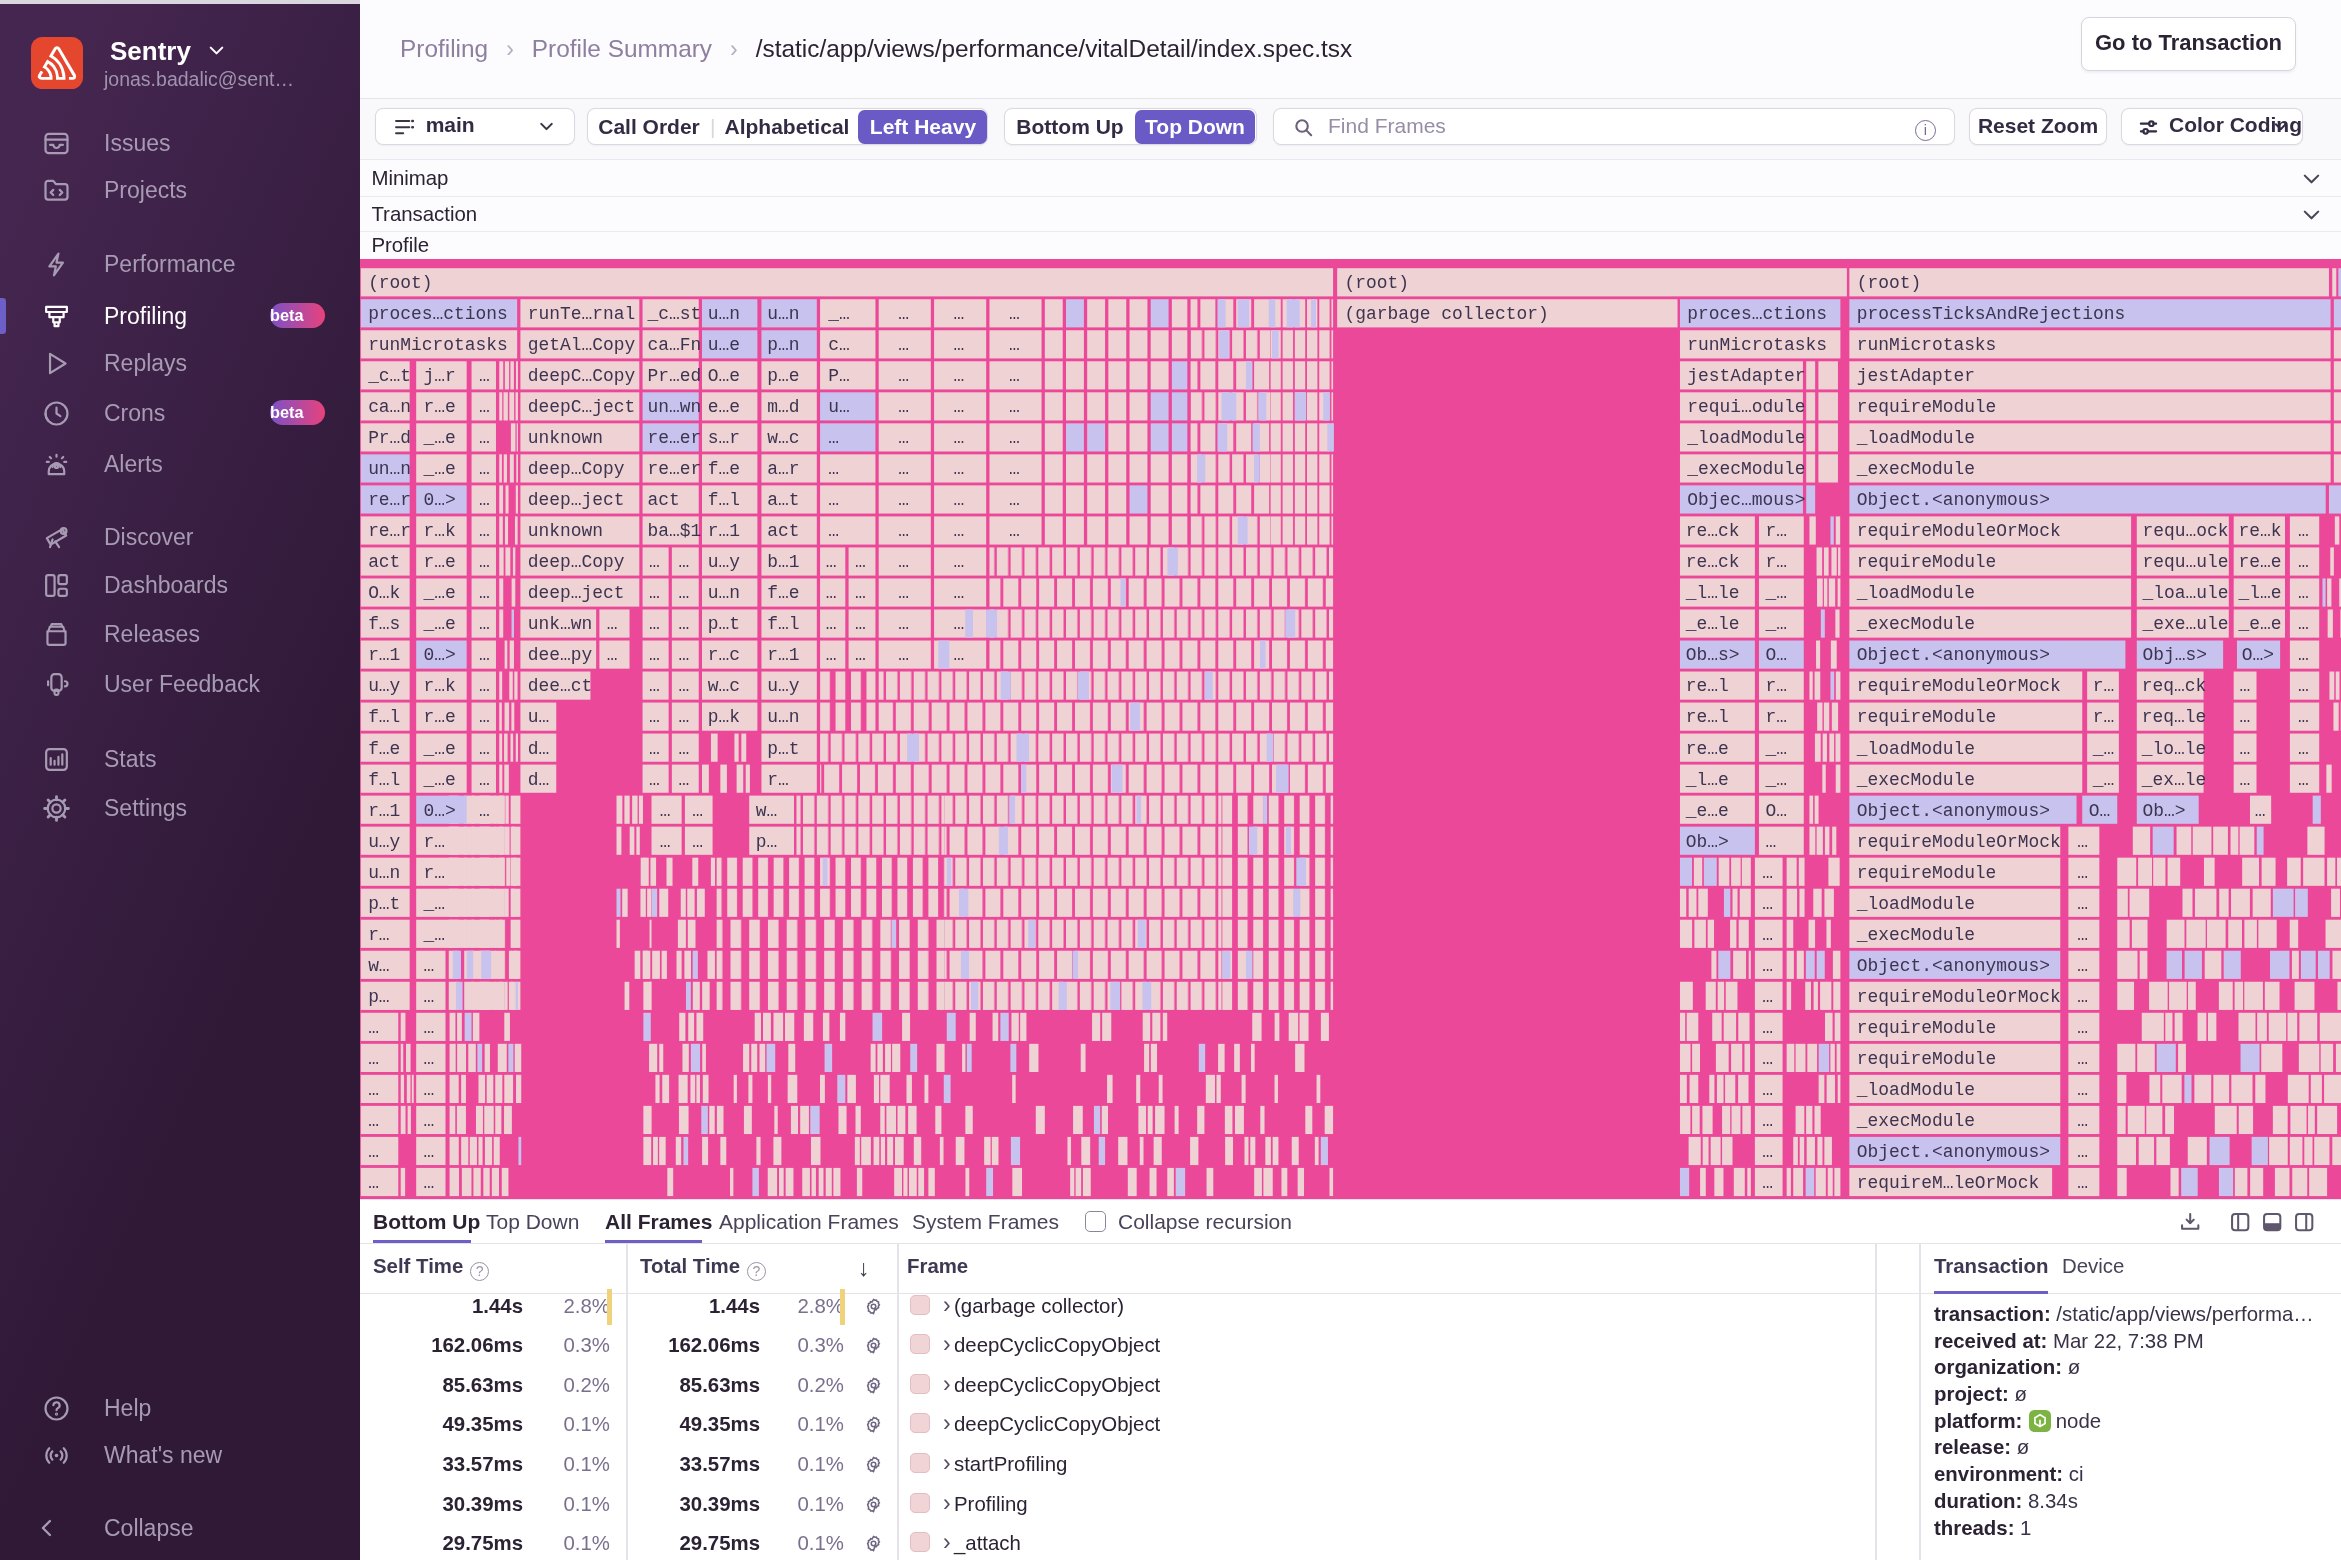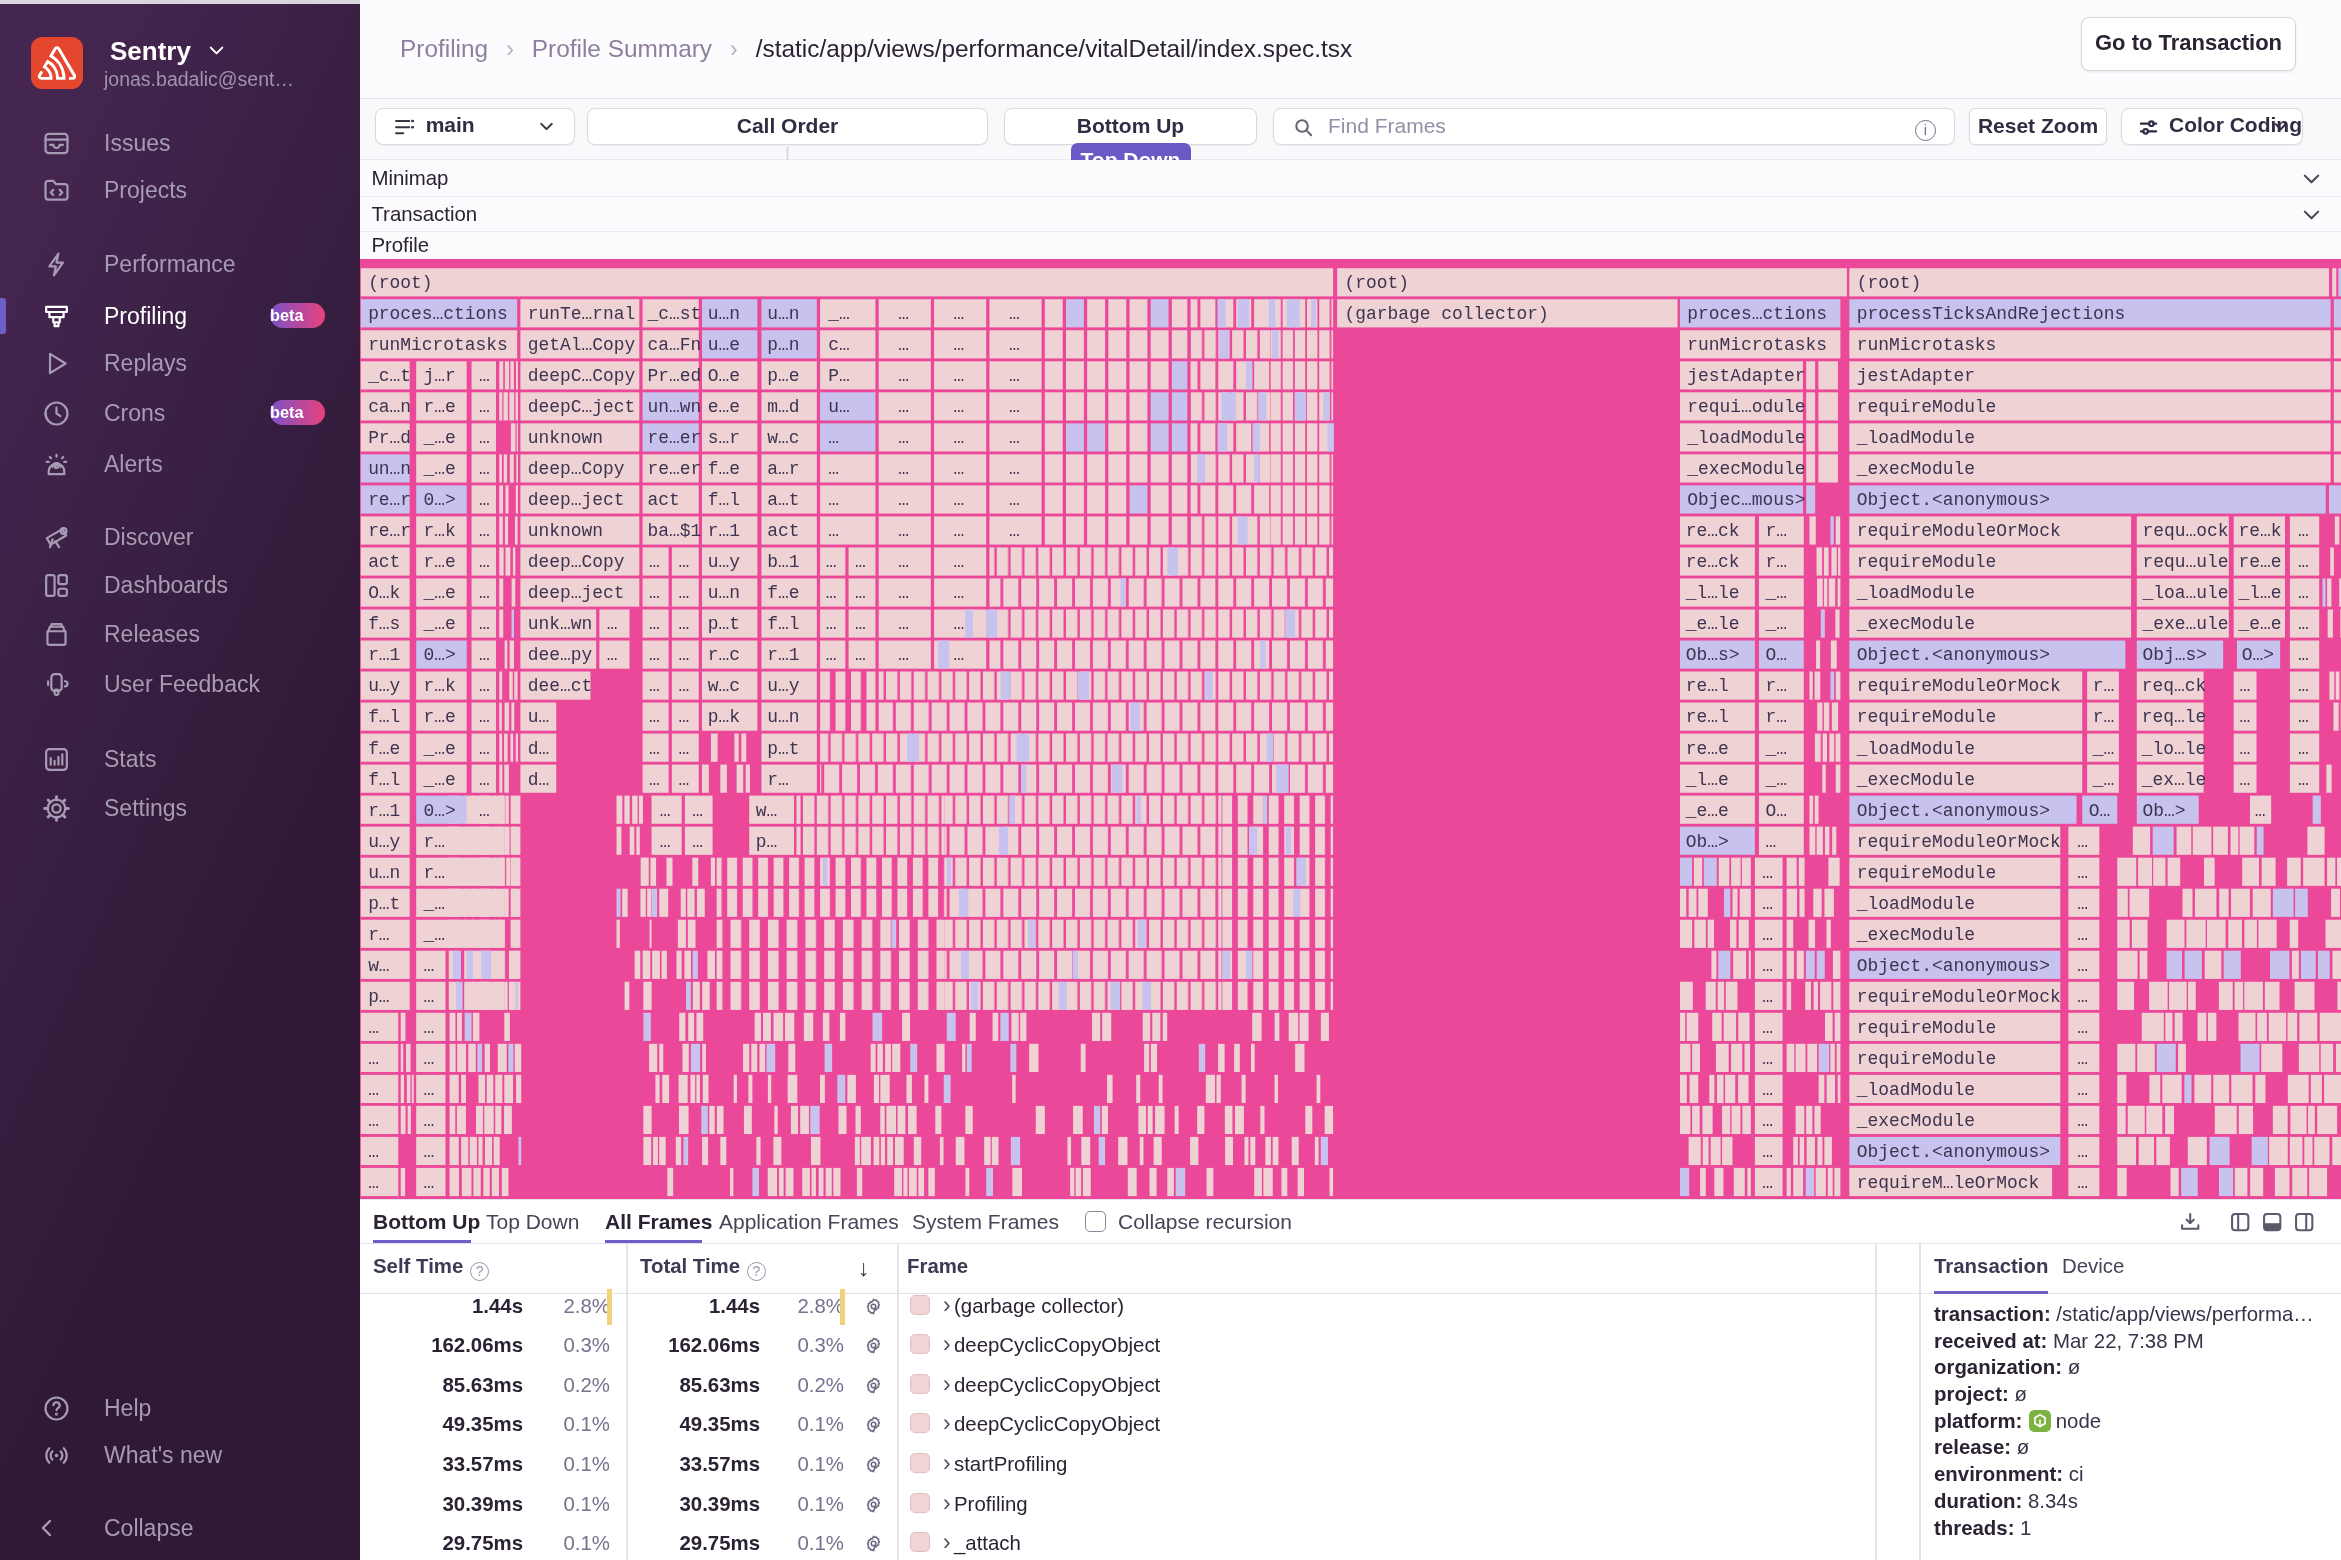--- a/index.html
+++ b/index.html
@@ -19,21 +19,21 @@
 #main { position:absolute; left:360px; top:0; width:1982px; height:1560px; }
 #crumbbar { position:absolute; left:0; top:0; width:1982px; height:99px; background:#fcfbfd; border-bottom:1.6px solid #e7e3ea; }
 .crumb { color:#8e7e9f; font-size:24.4px; }
 .crumbsep { color:#b5aec0; font-size:23px; padding:0 18px; }
 #gototx { position:absolute; right:46px; top:17px; height:54px; line-height:50px; width:215px; text-align:center;
   background:#fff; border:1.6px solid #d8d4dd; border-radius:8.1px; font-size:22px; font-weight:bold; color:#2b2233;
   box-shadow:0 1.6px 2.4px rgba(60,40,80,.06); }
 #toolbar { position:absolute; left:0; top:99px; width:1982px; height:61px; background:#f9f8fa; border-bottom:0.8px solid #eae7ee; }
 .btn { position:absolute; top:9px; height:37px; background:#fff; border:1.6px solid #dcd7e0; border-radius:8.1px;
   font-size:21px; font-weight:bold; color:#332b43; box-shadow:0 0.8px 1.6px rgba(60,40,80,.05); }
-.seg { display:flex; align-items:center;flex-direction:column; }
+.seg { display:flex; align-items:center; }
 .segseg { height:34px; line-height:34px; font-size:21px; font-weight:bold; color:#332b43; text-align:center; flex:0 0 auto; }
 .segactive { background:#6a5ac6; color:#fff; border-radius:6.5px; }
 #minimaprow, #txrow, #profrow { position:absolute; left:0; width:1982px; background:#fcfbfd; }
 .rowlab { position:absolute; left:11.4px; font-size:20.4px; color:#2b2233; }
 .chevdown { position:absolute; right:19.5px; width:23px; height:23px; }
 #flame { position:absolute; left:0; top:259px; width:1982px; height:941px; background:#ec4899; }
 #bottombar { position:absolute; left:0; top:1199px; width:1982px; height:45px; background:#fff;
   border-top:1.6px solid #e5e2e9; border-bottom:1.6px solid #e5e2e9; }
 .tab { position:absolute; top:9.8px; font-size:21px; color:#494359; }
 .tabactive { font-weight:bold; color:#2b2233; }
@@ -82,21 +82,21 @@
         <span class="segseg segactive" style="width:120px;">Top Down</span>
     </div>
     <div class="btn" style="left:913px;width:682px;font-weight:normal;">
       <svg width="23" height="23" viewBox="0 0 24 24" style="position:absolute;left:18px;top:6.5px" fill="none" stroke="#6b6178" stroke-width="2.2" stroke-linecap="round">
           <circle cx="10.5" cy="10.5" r="6"></circle>
           <path d="M15 15l5 5"></path>
         </svg>
       <span style="position:absolute;left:54px;top:4.9px;color:#978da6;">Find Frames</span>
       <span style="position:absolute;right:18px;top:4.9px;"><span class="qm" style="border-color:#7a6a8f;color:#7a6a8f;width:21px;height:21px;line-height:19px;font-size:14.7px;">i</span></span>
     </div>
-    <div class="btn" style="left:1609px;width:138px;text-align:center;line-height:34px;border-radius:6px;">Reset Zoom</div>
+    <div class="btn" style="left:1609px;width:138px;text-align:center;line-height:34px;">Reset Zoom</div>
     <div class="btn" style="left:1761px;width:182px;">
       <svg width="23" height="23" viewBox="0 0 24 24" style="position:absolute;left:14.7px;top:6.5px" fill="none" stroke="#332b43" stroke-width="2.2" stroke-linecap="round">
           <path d="M4 8h9M17 8h3M4 16h3M11 16h9"></path>
           <circle cx="15" cy="8" r="2.4"></circle>
           <circle cx="9" cy="16" r="2.4"></circle>
         </svg>
       <span style="position:absolute;left:47px;top:4.1px;">Color Coding</span>
       <svg width="19.5" height="19.5" viewBox="0 0 24 24" style="position:absolute;right:11.4px;top:8.1px" fill="none" stroke="#332b43" stroke-width="2.4" stroke-linecap="round" stroke-linejoin="round">
           <path d="M6 9l6 6 6-6"></path>
         </svg>

